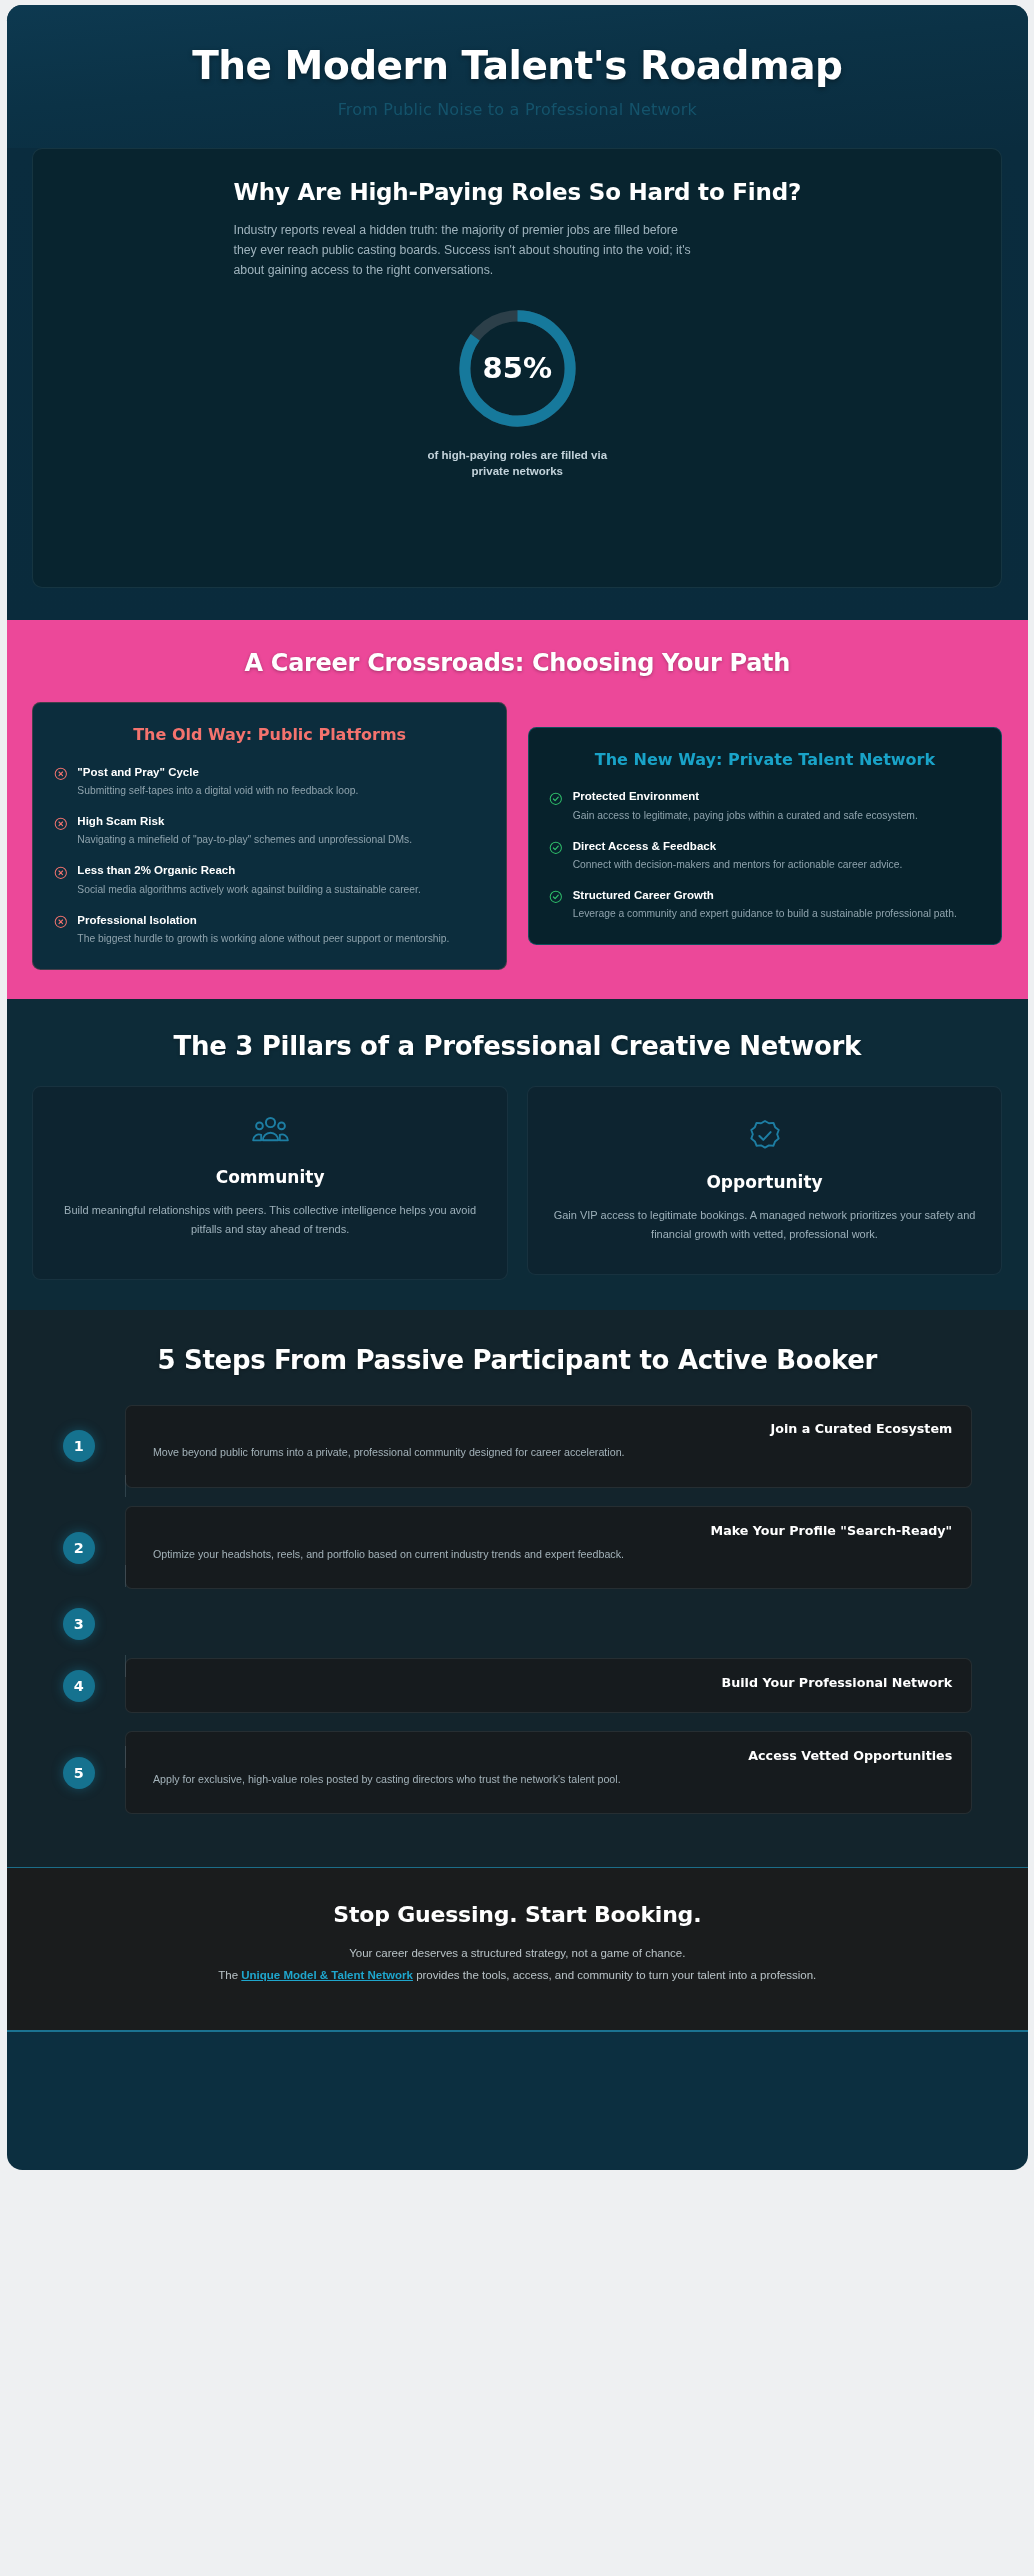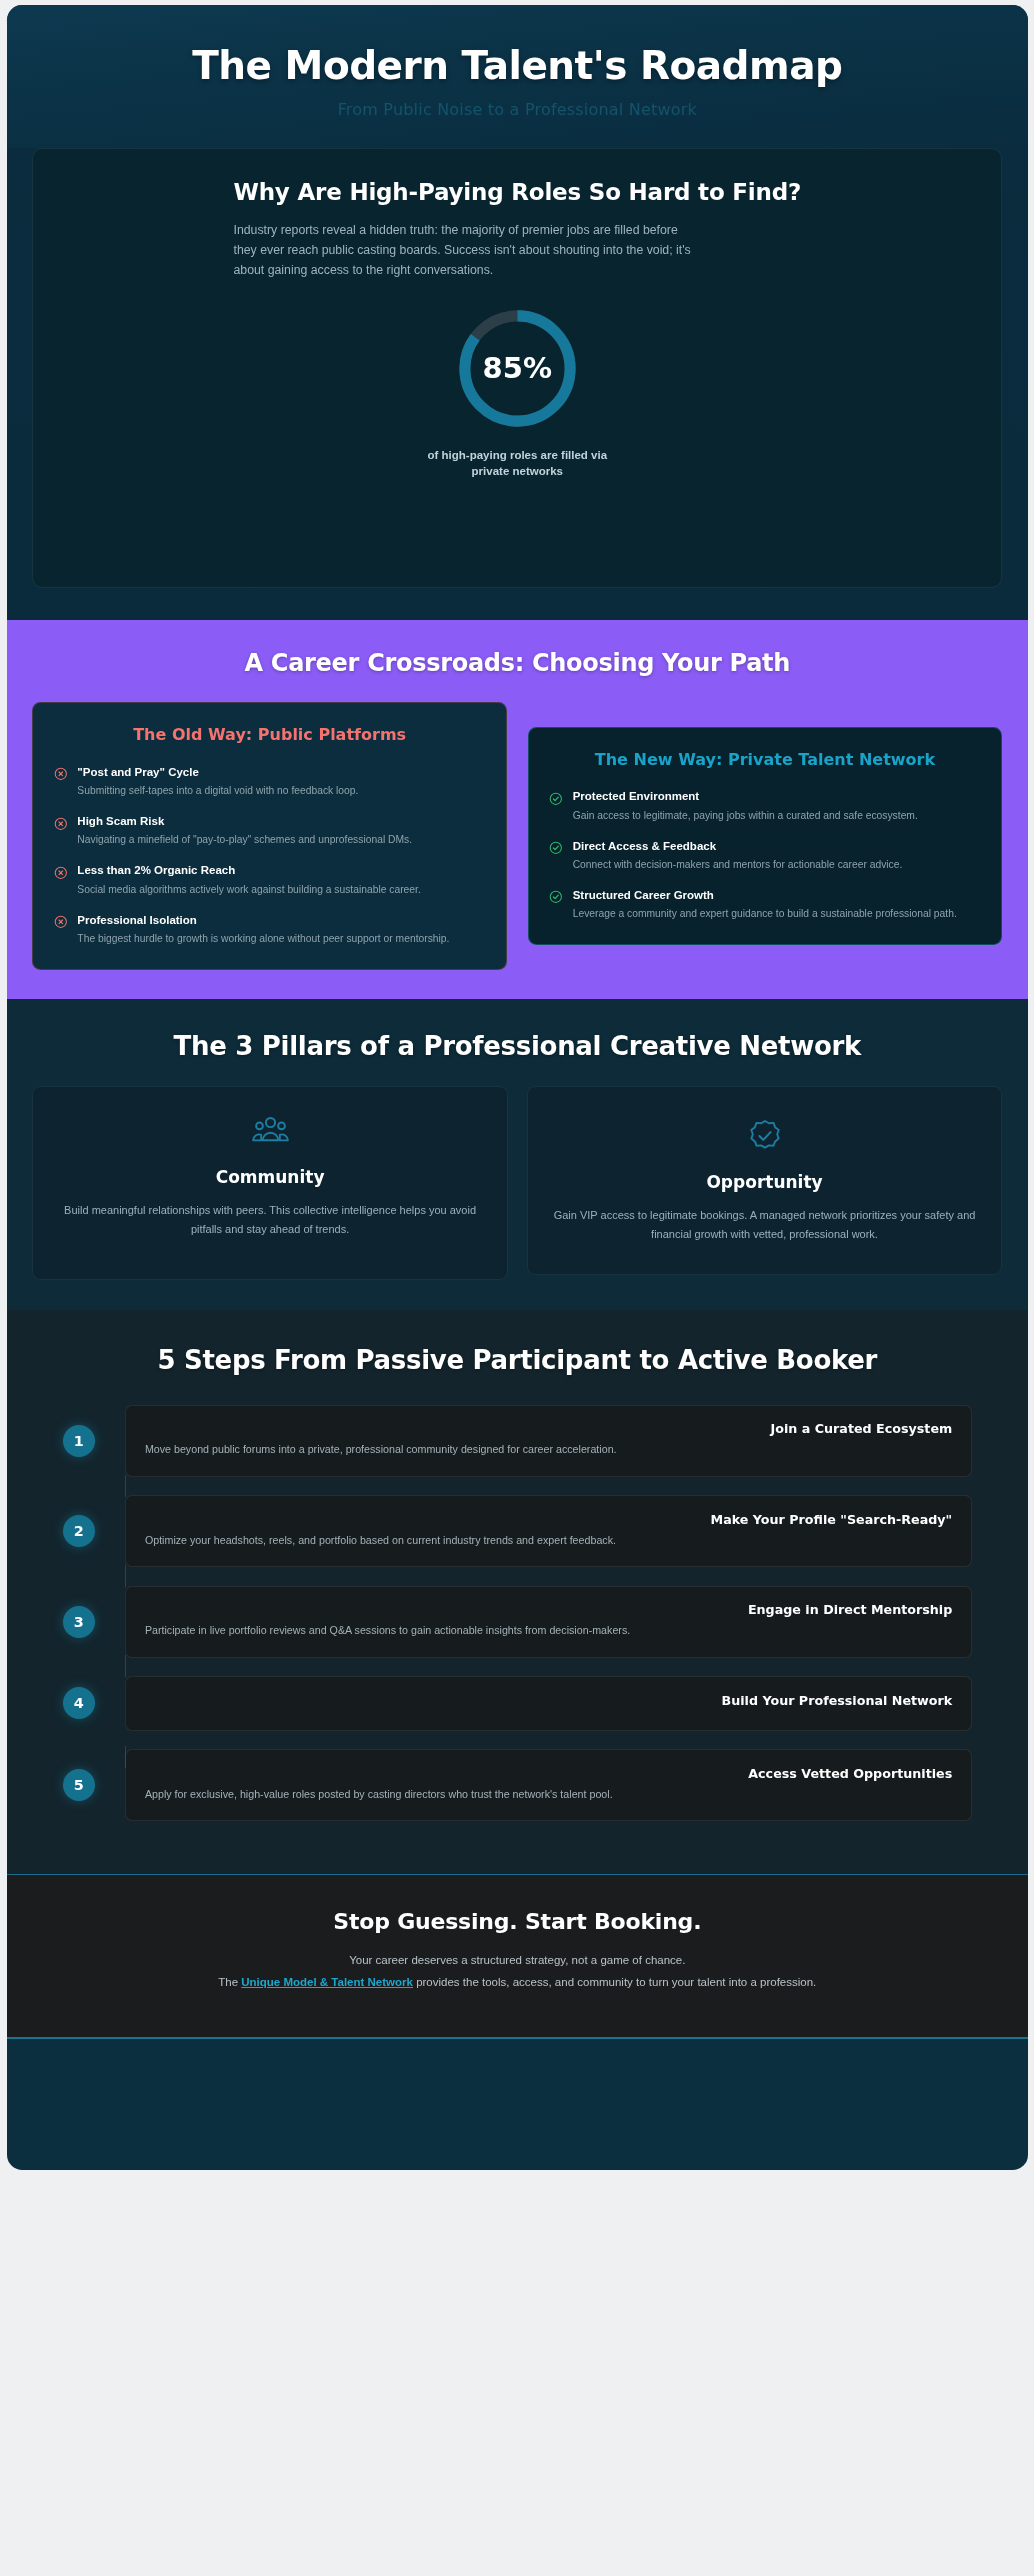--- a/index.html
+++ b/index.html
@@ -142,21 +142,21 @@
     max-width: 212px;
     margin: 0 auto;
   }
 
   
   .section {
     position: relative;
     z-index: 5;
     padding: 0 25.4px;
   }
-  .sec-crossroads { background: #8b5cf6; padding-top: 18.7px; padding-bottom: 29px; }
+  .sec-crossroads { background: #ec4899; padding-top: 18.7px; padding-bottom: 29px; }
   .sec-pillars    { background: #0d2b38; padding-top: 22px; padding-bottom: 30.5px; }
   .sec-steps      { background: #13242c; padding-top: 24px; padding-bottom: 34px; }
 
   .sec-title {
     font-family: "DejaVu Sans", sans-serif;
     font-size: 24px;
     font-weight: 700;
     color: #ffffff;
     text-align: center;
     margin: 10.2px 0 25.4px 0;
@@ -301,21 +301,21 @@
     font-size: 12.7px;
     font-weight: 700;
     color: #ffffff;
     margin: 0 0 5.1px 0;
     text-align: right;
   }
   .step-desc {
     font-size: 10.7px;
     line-height: 1.62;
     color: #a3b2b9;
-    margin: 0;
+    margin: 8px;
   }
   .connector {
     position: absolute;
     left: 93px;
     width: 0.8px;
     background: rgba(150,175,185,0.22);
   }
 
   
   .footer {
@@ -546,24 +546,20 @@
           <div class="step-card">
             <p class="step-title">Make Your Profile "Search-Ready"</p>
             <p class="step-desc">Optimize your headshots, reels, and portfolio based on current industry trends and expert feedback.</p>
           </div>
         </div>
 
         <div class="step-row">
           <div class="step-num-col">
             <div class="step-num">3</div>
           </div>
-          <div class="step-card">
-            <p class="step-title">Engage in Direct Mentorship</p>
-            <p class="step-desc">Participate in live portfolio reviews and Q&amp;A sessions to gain actionable insights from decision-makers.</p>
-          </div>
         </div>
 
         <div class="step-row">
           <div class="step-num-col">
             <div class="step-num">4</div>
           </div>
           <div class="step-card">
             <p class="step-title">Build Your Professional Network</p>
           </div>
         </div>

